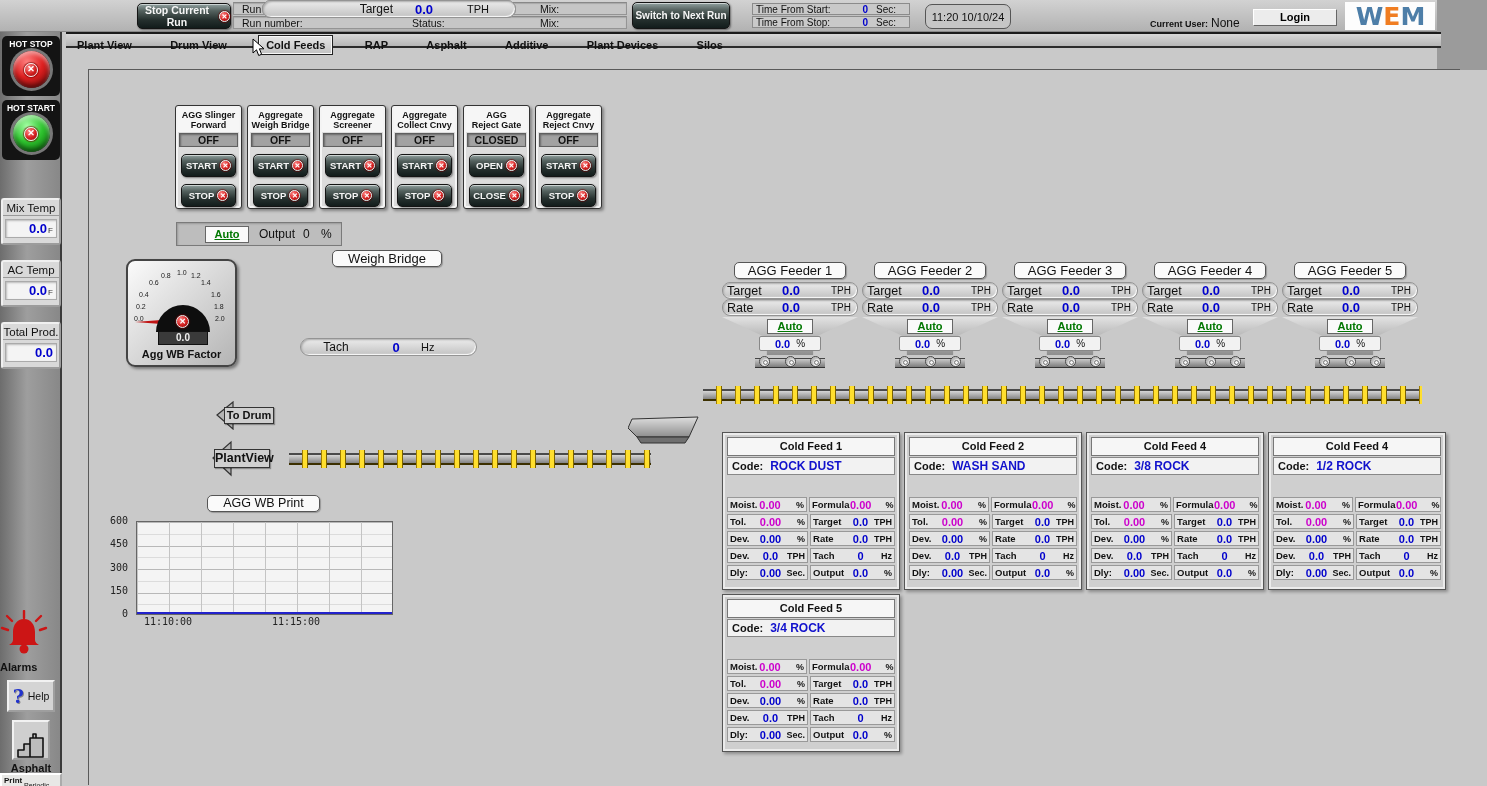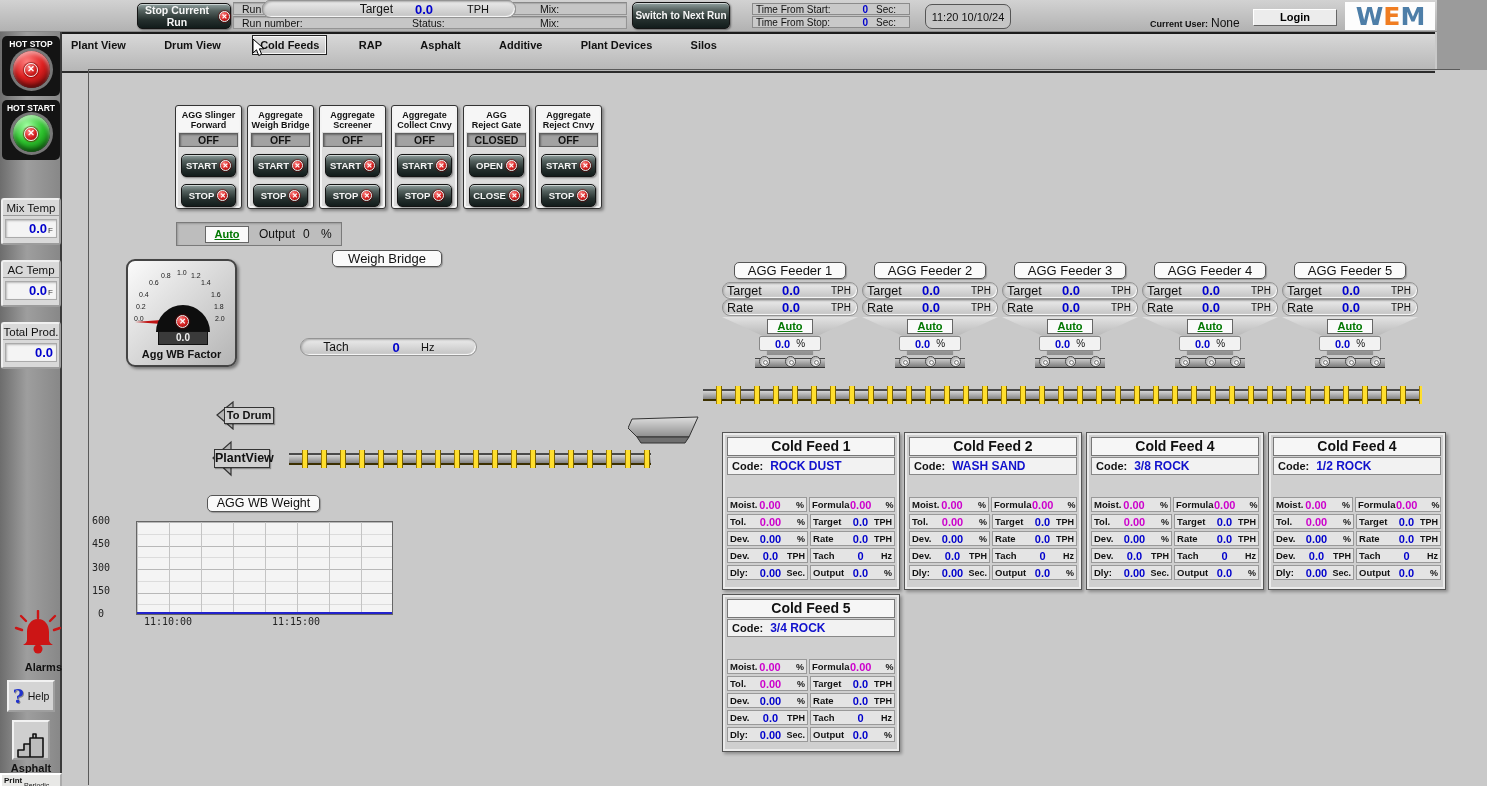--- a/index.html
+++ b/index.html
@@ -44,21 +44,21 @@
   .user b { font-size:12px; font-weight:normal; margin-left:3px; }
   .login { position:absolute; left:1253px; top:9px; width:84px; height:17px; background:#ececec;
            border:1px solid #666; border-top-color:#fff; border-left-color:#fff;
            font-weight:bold; font-size:11px; text-align:center; line-height:15px; cursor:pointer; }
   .logo { position:absolute; left:1345px; top:2px; width:90px; height:28px; background:#fdfdfd;
           display:flex; align-items:center; justify-content:center; gap:1px;
           font-family:"DejaVu Sans", sans-serif; font-weight:900; font-size:25px; letter-spacing:-1px; }
   .logo .lb { color:#4d7ea8; } .logo .lo { color:#f07d21; }
 
   
-  .tabbar { position:absolute; left:60px; top:32px; width:1375px; height:41px;
+  .tabbar { position:absolute; left:66px; top:32px; width:1375px; height:16px;
             background:linear-gradient(180deg,#d8d8d8,#b6b6b6);
             border-top:2px solid #1c1c1c; border-bottom:2px solid #2b2b2b;padding-left:45px; }
   .tabs { position:absolute; left:0; top:0; width:668px; height:21px; display:flex;
           justify-content:space-between; align-items:center; padding:0 4px; }
   .tab { font-size:11px; font-weight:bold; color:#111; padding:3px 7px; cursor:pointer; white-space:nowrap; }
   .tab.selected { border:1px solid #222; box-shadow:inset 0 0 0 1px #f8f8f8;
                   background:linear-gradient(180deg,#e6e6e6,#c2c2c2); }
 
   .cursor { position:absolute; left:252px; top:38px; z-index:60; }
 
@@ -75,21 +75,21 @@
   .round-green { background:radial-gradient(circle at 38% 30%, #a5ffa5, #2fc42f 45%, #0c6e0c 90%); }
 
   .side-panel { position:absolute; left:1px; width:60px; height:47px; background:#d9d9d9;
                 border:2px outset #f0f0f0; border-radius:3px; }
   .side-panel .spl { font-size:11.5px; color:#111; text-align:center; padding:2px 0 1px; border-bottom:1px solid #999; }
   .side-panel .spv { margin:3px 2px 0; height:19px; background:#f4f4f4; border:1px solid #aaa;
                      box-shadow:inset 1px 1px 2px #bbb; display:flex; align-items:center; justify-content:flex-end;
                      padding-right:3px; font-size:13px; font-weight:bold; color:#0000cc; }
   .side-panel .spu { font-size:8px; color:#333; font-weight:normal; margin-left:1px; margin-top:3px; }
 
-  .alarm-wrap { position:absolute; left:0; top:578px; width:62px; text-align:right; cursor:pointer; }
+  .alarm-wrap { position:absolute; left:0; top:578px; width:62px; text-align:left; cursor:pointer; }
   .alarm-label { font-size:11px; font-weight:bold; color:#111; margin-top:1px; }
   .help-btn { position:absolute; left:7px; top:648px; width:48px; height:32px; background:#d4d4d4;
               border:2px outset #f2f2f2; display:flex; align-items:center; justify-content:center; gap:4px; cursor:pointer; }
   .help-q { color:#2233cc; font-weight:bold; font-size:19px; font-family:"DejaVu Serif", serif; text-shadow:1px 1px 0 #888; }
   .help-t { font-size:10.5px; color:#111; }
   .asphalt-btn { position:absolute; left:12px; top:688px; width:38px; height:40px; background:#cfcfcf;
                  border:2px outset #f2f2f2; display:flex; align-items:flex-end; justify-content:center; cursor:pointer; }
   .asphalt-label { position:absolute; left:0; top:730px; width:62px; text-align:center; font-size:11px;
                    font-weight:bold; color:#111; }
   .asphalt-label i { font-style:normal; font-weight:normal; font-size:9px; color:#2a2a2a; }
@@ -205,34 +205,34 @@
 
   
   .chart-title { position:absolute; left:207px; top:495px; width:113px; height:17px; font-size:12.5px; line-height:15px; }
   .plot { position:absolute; left:136px; top:521px; width:257px; height:94px; background:#f4f4f4;
           border:1px solid #666;
           background-image:
             repeating-linear-gradient(90deg, #c4c4c4 0 1px, transparent 1px 32px),
             repeating-linear-gradient(180deg, #b8b8b8 0 1px, transparent 1px 23.5px),
             repeating-linear-gradient(180deg, #dcdcdc 0 1px, transparent 1px 11.75px); }
   .plot .zero-line { position:absolute; left:0; right:0; bottom:0; height:2px; background:#2222cc; }
-  .ylabels span { position:absolute; left:86px; width:30px; text-align:center;
+  .ylabels span { position:absolute; left:98px; width:30px; text-align:right;
                   font-family:"DejaVu Sans Mono", monospace; font-size:10px; color:#222; }
   .ylabels span:nth-of-type(1){top:515px;} .ylabels span:nth-of-type(2){top:538px;}
   .ylabels span:nth-of-type(3){top:562px;} .ylabels span:nth-of-type(4){top:585px;}
   .ylabels span:nth-of-type(5){top:608px;}
   .xlabel { position:absolute; top:616px; width:64px; text-align:center;
             font-family:"DejaVu Sans Mono", monospace; font-size:10px; color:#222; }
 
   
   .coldfeeds { position:absolute; left:722px; top:432px; width:730px; display:flex; flex-wrap:wrap; gap:4px; }
   .cf-panel { width:178px; height:158px; background:#cfcfcf; border:1px solid #555;
               box-shadow:2px 2px 3px rgba(0,0,0,.3), inset 0 0 0 2px #ebebeb; }
   .cf-title { margin:4px 4px 0; height:19px; background:#f6f6f6; border:1px solid #777;
-              font-size:14px; font-weight:bold; color:#111; text-align:center; line-height:17px; }
+              font-size:11px; font-weight:bold; color:#111; text-align:center; line-height:17px; }
   .cf-code { margin:1px 4px 0; height:18px; background:#f2f2f2; border:1px solid #888;
              display:flex; align-items:center; font-size:11px; }
   .cf-code .ck { font-weight:bold; color:#111; margin-left:4px; }
   .cf-code .cv { color:#1111cc; font-weight:bold; font-size:12px; margin-left:7px; }
   .cf-rows { margin-top:22px; }
   .cf-row { display:flex; gap:2px; margin:2px 4px 0; height:15px; }
   .cf-box { background:#e4e4e4; border:1px solid #999; display:grid; align-items:center; height:15px; }
   .cf-left { width:82px; grid-template-columns:30px 1fr 24px; }
   .cf-right { width:86px; grid-template-columns:40px 1fr 24px; }
   .cf-box .lbl { font-size:9.5px; font-weight:bold; color:#111; padding-left:2px; }
@@ -714,21 +714,21 @@
       <polygon points="1,18 19,2 19,11 57,11 57,26 19,26 19,35" fill="#b4b4b4" stroke="#333" stroke-width="1.2"></polygon>
     </svg>
     <div class="flow-label" style="left:2px;top:9px;width:56px;height:19px;font-size:12.5px;line-height:17px;">PlantView</div>
   </div>
 
   <div class="belt belt2">
     <div class="bar"></div>
       <div class="slats"></div>
   </div>
 
-  <div class="pill chart-title">AGG WB Weight</div>
+  <div class="pill chart-title">AGG WB Print</div>
   <div class="ylabels">
 
   <span>600</span>
       <span>450</span>
       <span>300</span>
       <span>150</span>
       <span>0</span>
     </div>
   <div class="plot">
     <div class="zero-line"></div>

